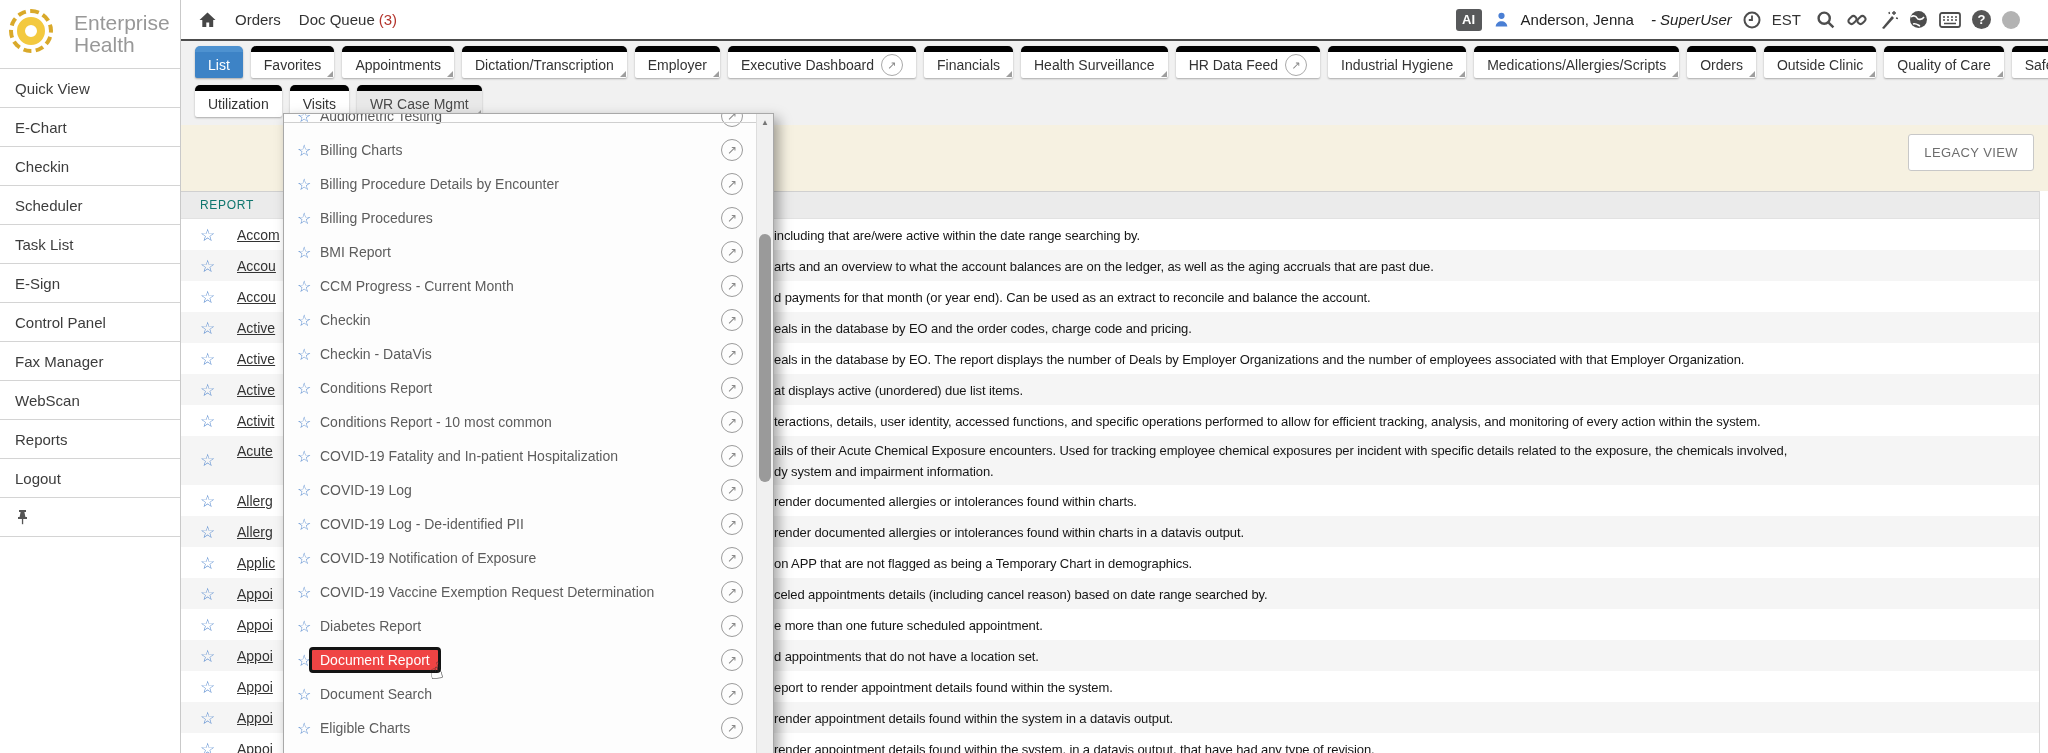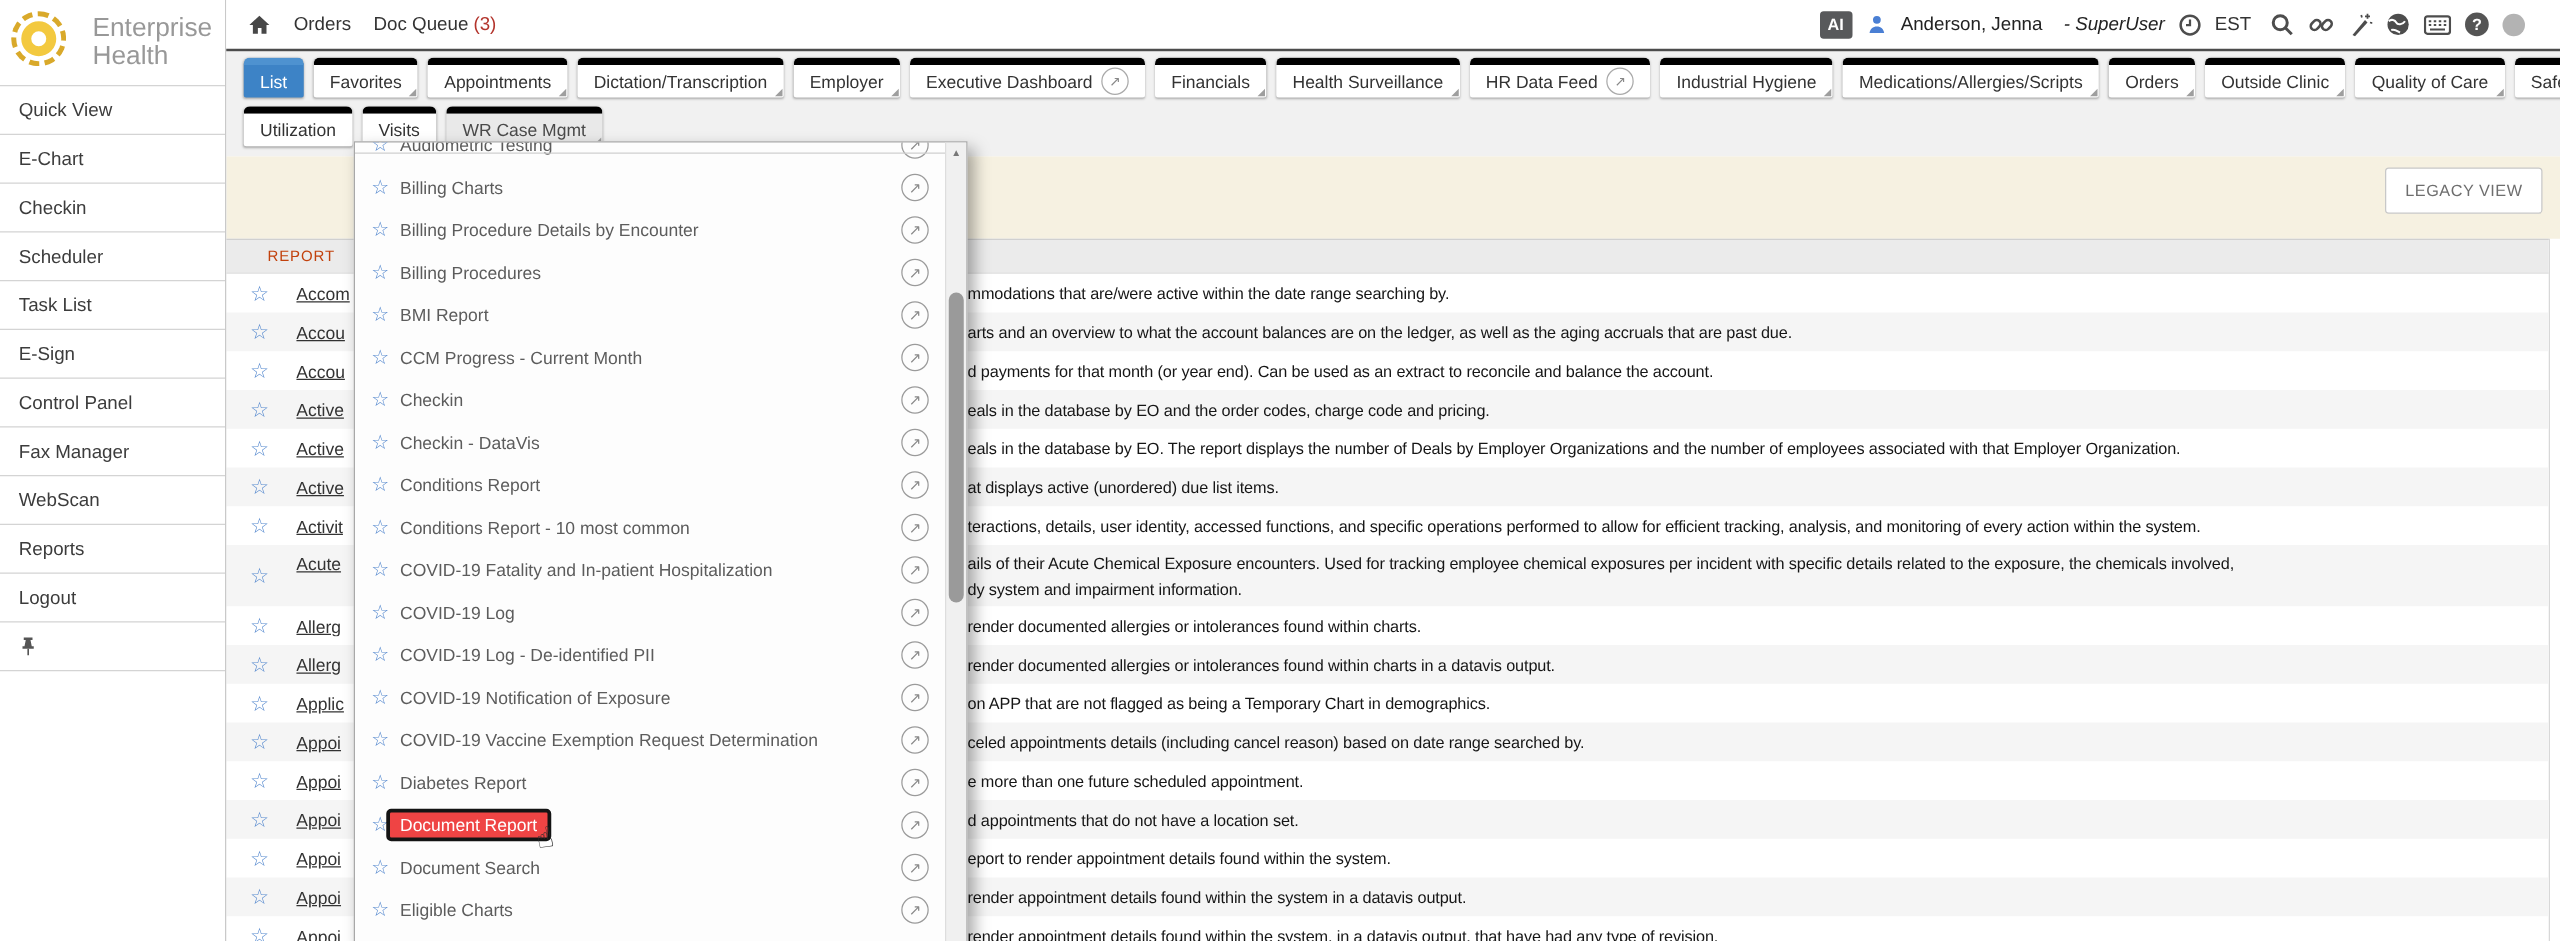--- a/index.html
+++ b/index.html
@@ -54,21 +54,21 @@
            align-items:center;justify-content:center;font-size:11px;color:#888;background:#fff;flex:none;}
 
   
   .content{position:absolute;left:181px;top:125px;width:1867px;height:628px;background:#fff;z-index:1;}
   .toolbar{position:absolute;top:0;left:0;right:0;height:66px;background:#f6f1e1;}
   .legacy-btn{position:absolute;right:14px;top:9px;height:37px;padding:0 15px;background:#fff;
               border:1px solid #c8c8c8;border-radius:3px;font-size:13px;color:#6e6e6e;
               letter-spacing:.4px;display:flex;align-items:center;cursor:pointer;box-sizing:border-box;}
   .rtable{position:absolute;top:66px;left:0;right:8px;bottom:0;border-right:1px solid #d8d8d8;}
   .thead{height:26px;background:#ebebeb;border-top:1px solid #d0d0d0;border-bottom:1px solid #e2e2e2;
-         font-size:12px;color:#c2410c;letter-spacing:.7px;display:flex;align-items:center;padding-left:33px;}
+         font-size:12px;color:#0f766e;letter-spacing:.7px;display:flex;align-items:center;padding-left:19px;}
   .trows{position:relative;}
   .trow{position:relative;height:31px;}
   .trow:nth-child(even){background:#f5f5f5;}
   .trow.tall{height:49px;}
   .t-star{position:absolute;left:19px;top:50%;transform:translateY(-50%);color:#5b8dd0;font-size:17px;cursor:pointer;}
   .t-link{position:absolute;left:56px;top:50%;transform:translateY(-50%);width:45px;overflow:hidden;
           white-space:nowrap;font-size:14px;color:#333;text-decoration:underline;cursor:pointer;}
   .trow.tall .t-star{top:14px;transform:none;}
   .trow.tall .t-link{top:7px;transform:none;}
   .t-desc{position:absolute;left:593px;right:4px;top:50%;transform:translateY(-50%);
@@ -347,21 +347,21 @@
       <div class="legacy-btn">LEGACY VIEW</div>
     </div>
     <div class="rtable">
       <div class="thead">REPORT</div>
       <div class="trows">
 
           <div class="trow">
             <span class="t-star">☆</span>
             <span class="t-link">Accom</span>
             <div class="t-desc">
-              <div>mmodations that are/were active within the date range searching by.</div>
+              <div>including that are/were active within the date range searching by.</div>
 
             </div>
           </div>
 
           <div class="trow">
             <span class="t-star">☆</span>
             <span class="t-link">Accou</span>
             <div class="t-desc">
               <div>arts and an overview to what the account balances are on the ledger, as well as the aging accruals that are past due.</div>
 

